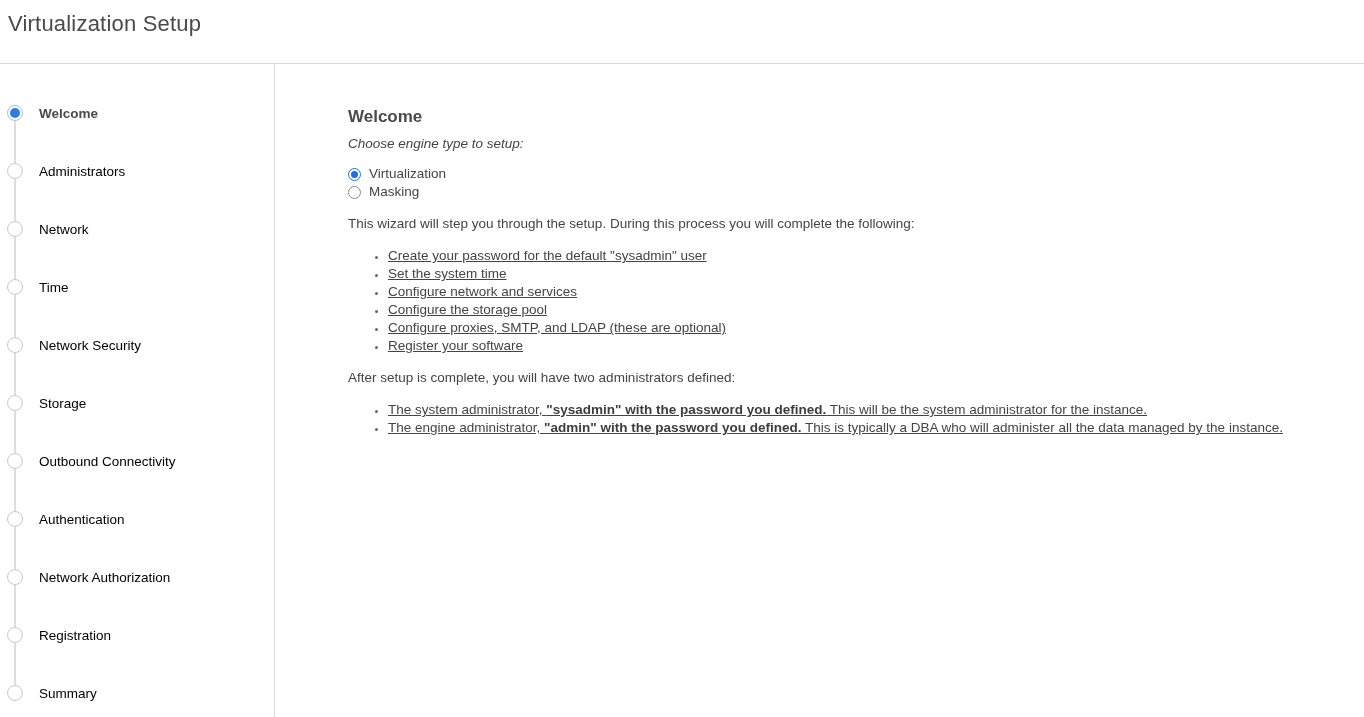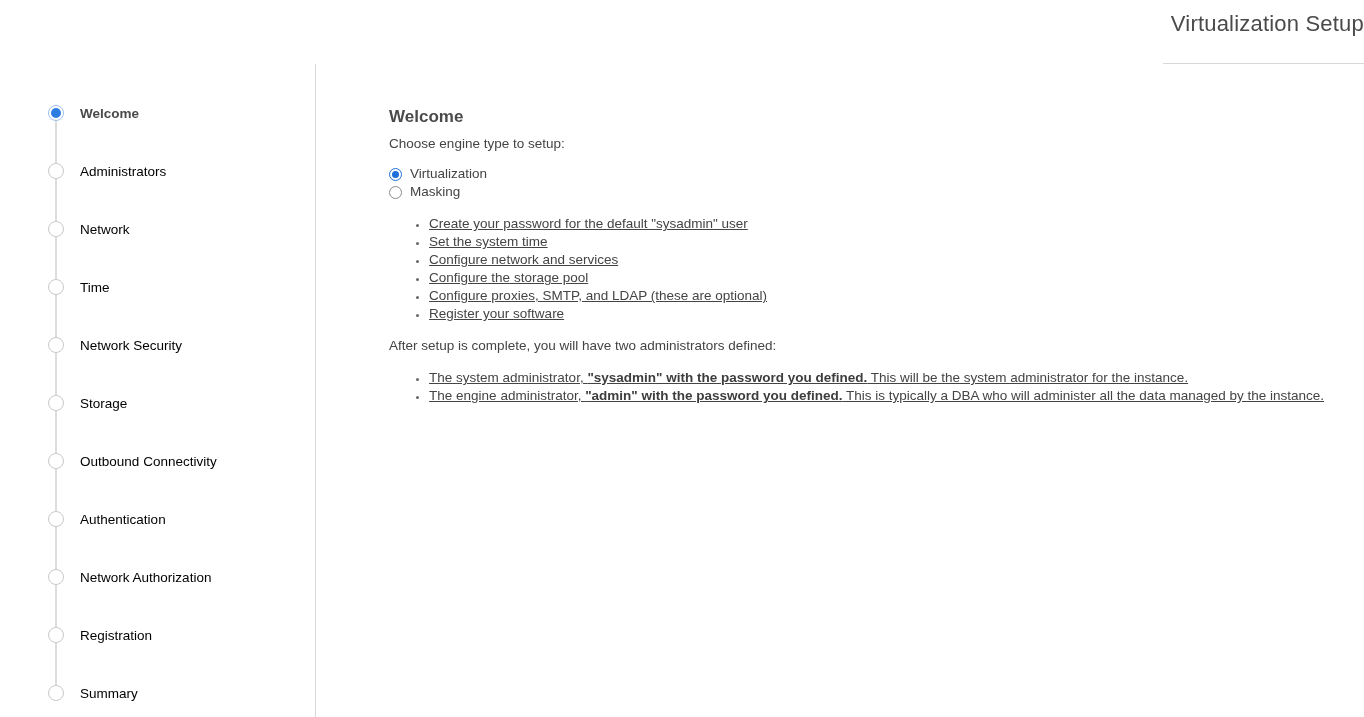--- a/index.html
+++ b/index.html
@@ -3,21 +3,21 @@
 <meta charset="utf-8">
 <style>
   * { margin: 0; padding: 0; box-sizing: border-box; }
   html, body { width: 1364px; height: 717px; overflow: hidden; }
   body {
     font-family: "Liberation Sans", "DejaVu Sans", sans-serif;
     background: #ffffff;
     color: #444444;
     font-size: 13.5px;
   }
-  .app { width: 1364px; height: 717px; display: flex; flex-direction: column; background: #fff; align-items: flex-end; }
+  .app { width: 1364px; height: 717px; display: flex; flex-direction: column; background: #fff; }
 
   
   .header {
     height: 64px;
     flex: 0 0 64px;
     border-bottom: 1px solid #d8d8d8;
     padding: 11px 0 0 8px;
   }
   .header h1 {
     font-size: 22px;
@@ -79,21 +79,21 @@
   
   .main { flex: 1 1 auto; padding: 42px 40px 0 41px; }
   .main h2 {
     font-size: 17px;
     font-weight: bold;
     color: #4a4a4a;
     line-height: 22px;
     margin: 0;
   }
   .main p { margin: 14px 0; line-height: 18px; color: #444444; }
-  .main p.choose-label { margin: 7px 0 12px 0; }
+  .main p.choose-label { margin: 7px 0 12px 0; font-style: italic; }
 
   .radio-group { margin: 10px 0; }
   .radio-row { display: flex; align-items: center; height: 18px; cursor: pointer; }
   .radio {
     width: 13px; height: 13px;
     border-radius: 50%;
     background: #ffffff;
     border: 1px solid #8a8a8a;
     position: relative;
     flex: 0 0 13px;
@@ -183,20 +183,21 @@
         <div class="radio-row">
           <span class="radio selected"></span>
           <span class="radio-label">Virtualization</span>
         </div>
         <div class="radio-row">
           <span class="radio"></span>
           <span class="radio-label">Masking</span>
         </div>
       </div>
 
+      <p>This wizard will step you through the setup. During this process you will complete the following:</p>
 
       <ul>
         <li>Create your password for the default "sysadmin" user</li>
         <li>Set the system time</li>
         <li>Configure network and services</li>
         <li>Configure the storage pool</li>
         <li>Configure proxies, SMTP, and LDAP (these are optional)</li>
         <li>Register your software</li>
       </ul>
 

